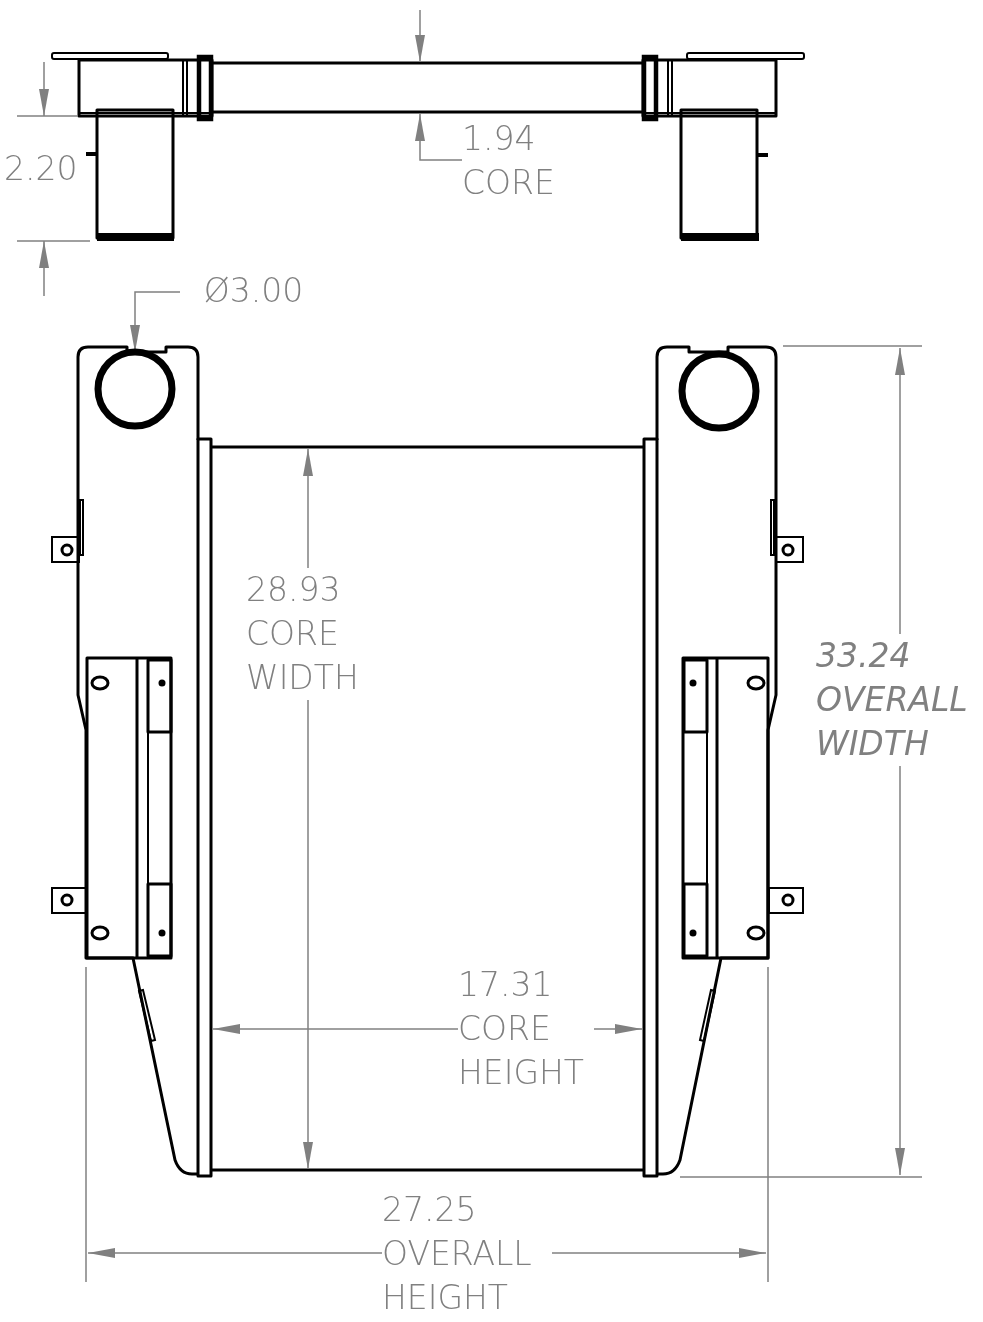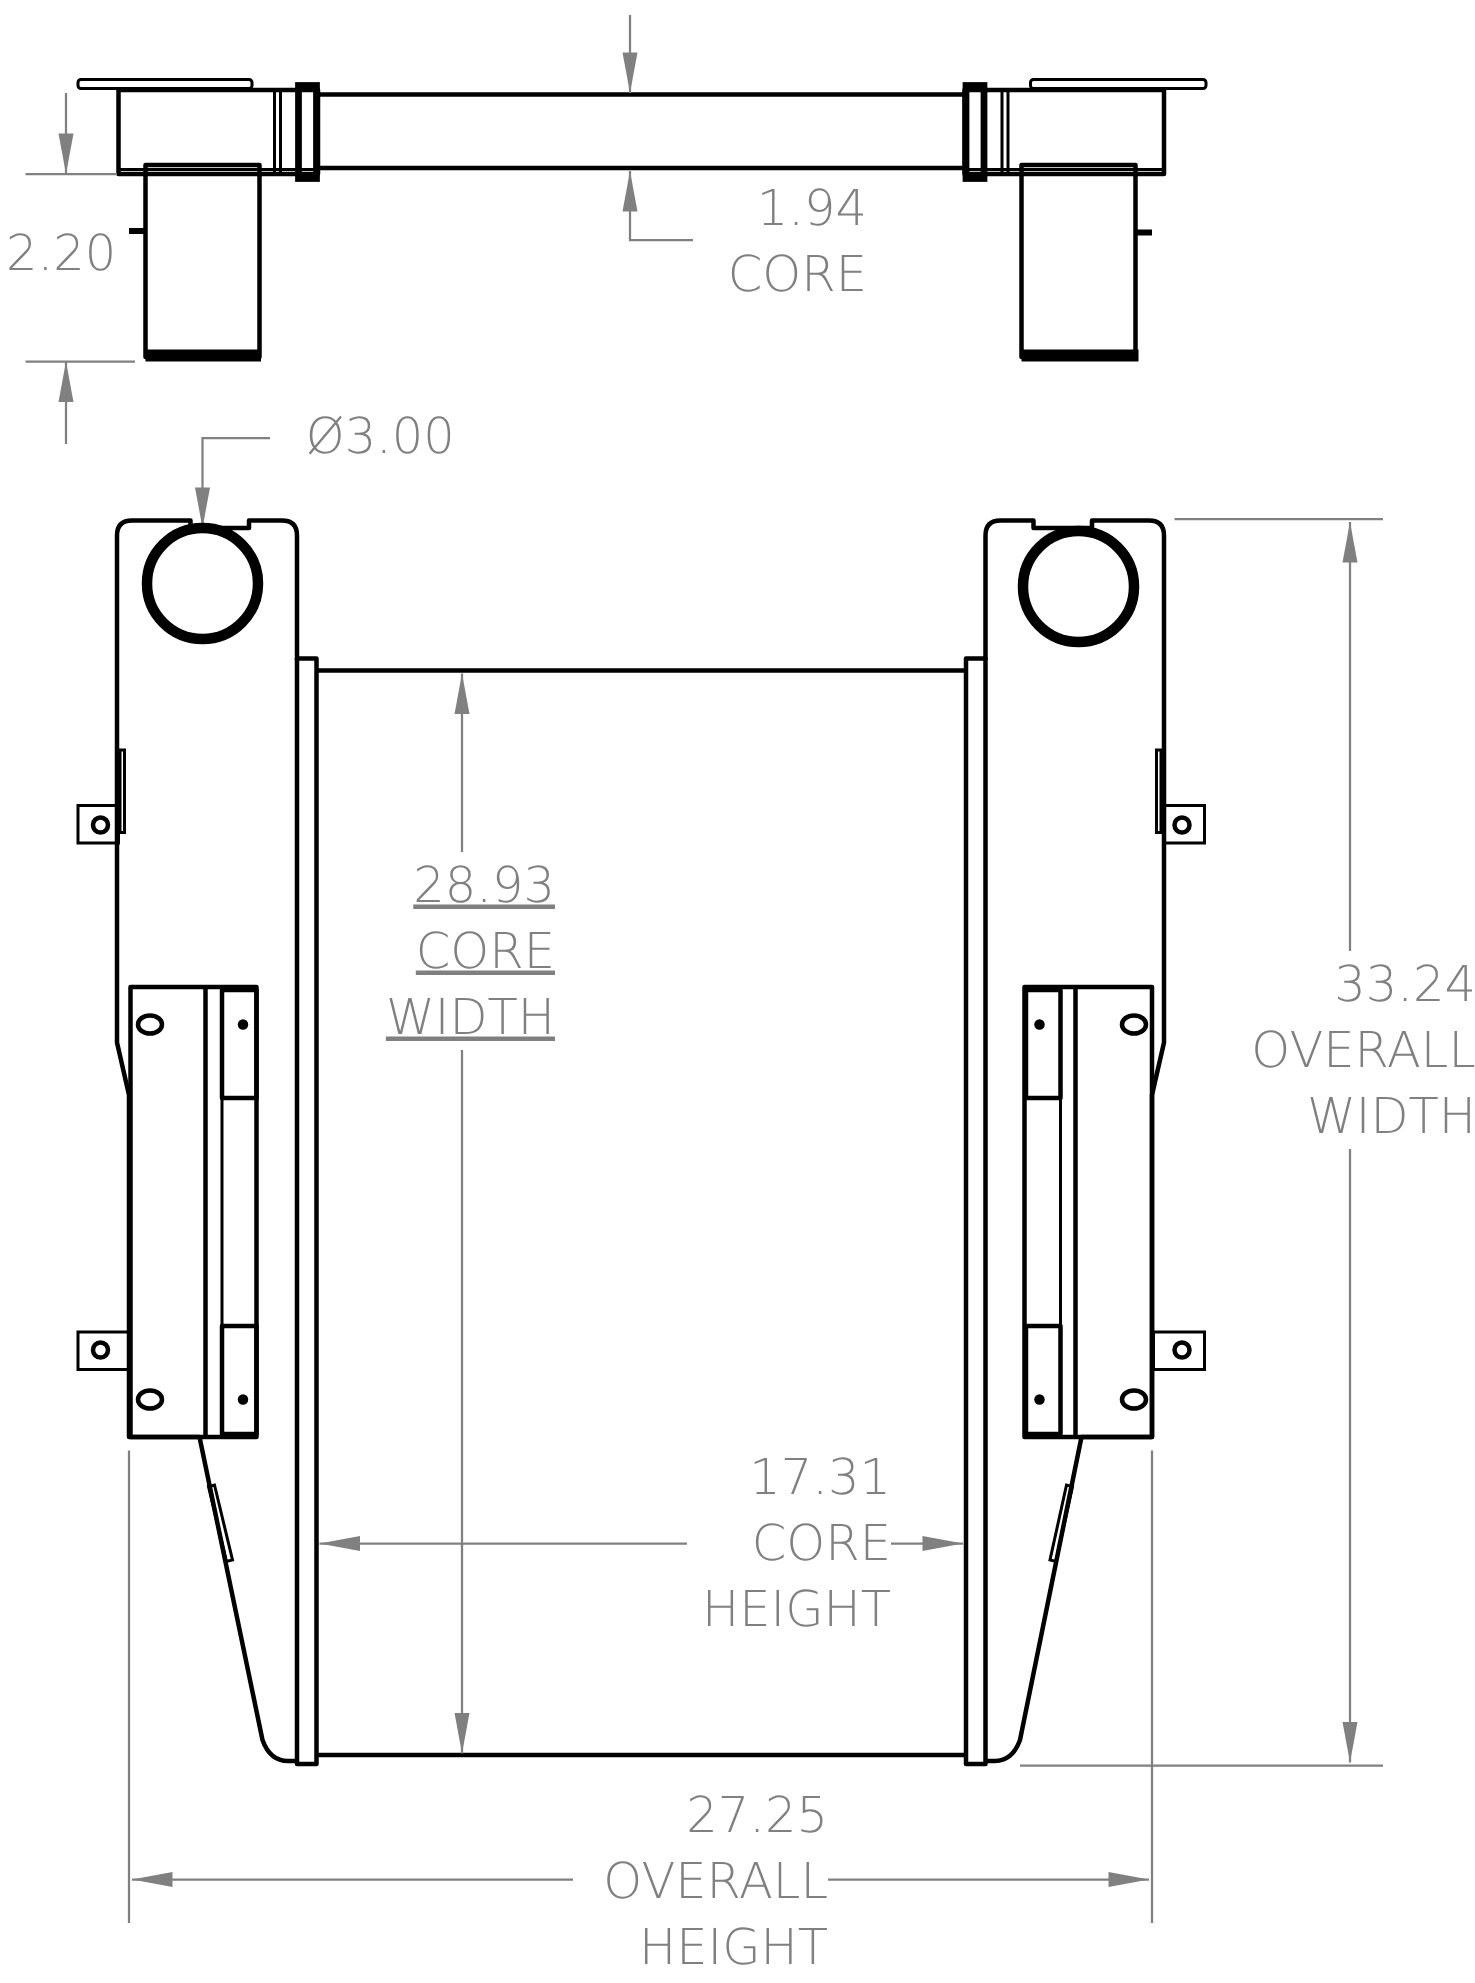--- a/index.html
+++ b/index.html
@@ -3,21 +3,21 @@
 <meta charset="utf-8">
 <style>
   html, body { margin:0; padding:0; background:#ffffff; }
   body { width:983px; height:1322px; overflow:hidden; position:relative; font-family:"DejaVu Sans", sans-serif; }
   svg { position:absolute; left:0; top:0; }
   .ol { fill:none; stroke:#000; stroke-width:3; stroke-linejoin:round; }
   .olt { fill:none; stroke:#000; stroke-width:2; }
   .olk { fill:none; stroke:#000; stroke-width:4.5; }
   .dim { fill:none; stroke:#808080; stroke-width:1.5; }
   .arr { fill:#808080; stroke:none; }
-  .lbl { position:absolute; color:#808080; font-family:"DejaVu Sans", sans-serif; font-weight:200; font-size:33px; line-height:44px; text-align:right; white-space:nowrap; letter-spacing:0px; background:#fff; }
+  .lbl { position:absolute; color:#808080; font-family:"DejaVu Sans", sans-serif; font-weight:200; font-size:33px; line-height:44px; text-align:left; white-space:nowrap; letter-spacing:0px; background:#fff; }
   .lbl .ln { display:block; }
 </style>
 </head>
 <body>
 
 <svg width="983" height="1322" viewBox="0 0 983 1322">
 
   <g>
 
     <line class="ol" x1="210" y1="63" x2="645" y2="63"></line>
@@ -142,27 +142,27 @@
 </div>
 
 <div class="lbl" style="left:4px; top:147px; width:80px; text-align:left;">
   <span class="ln">2.20</span>
 </div>
 
 <div class="lbl" style="left:196px; top:269px; width:115px; text-align:center;">
   <span>Ø</span><span>3.00</span>
 </div>
 
-<div class="lbl" style="left:246px; top:568px; width:124px;text-decoration:underline;">
+<div class="lbl" style="left:246px; top:568px; width:124px;">
   <span class="ln">28.93</span>
   <span class="ln">CORE</span>
   <span class="ln">WIDTH</span>
 </div>
 
-<div class="lbl" style="left:816px; top:634px; width:168px;">
+<div class="lbl" style="left:816px; top:634px; width:168px;font-style:italic;">
   <span class="ln">33.24</span>
   <span class="ln">OVERALL</span>
   <span class="ln">WIDTH</span>
 </div>
 
 <div class="lbl" style="left:426px; top:963px; width:136px;margin-left:32px;">
   <span class="ln">17.31</span>
   <span class="ln">CORE</span>
   <span class="ln">HEIGHT</span>
 </div>

